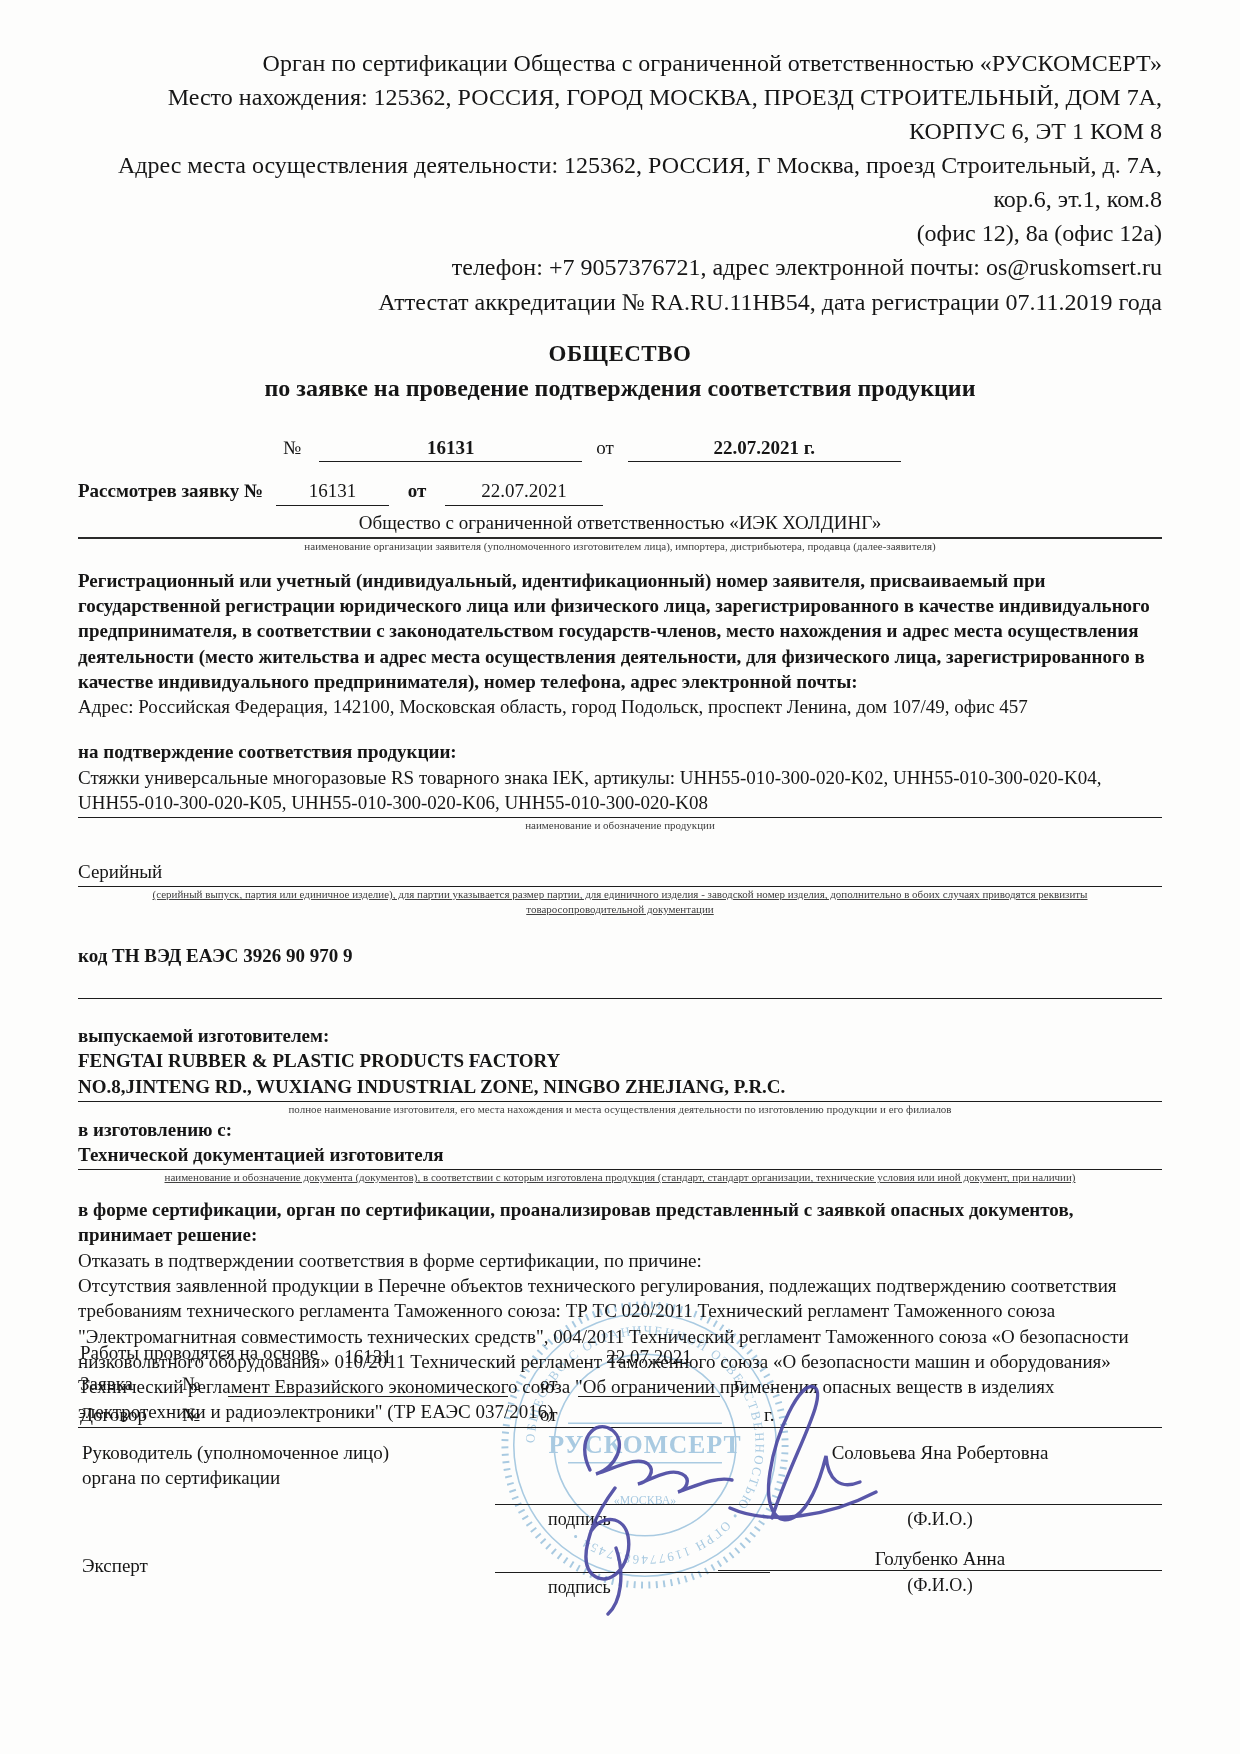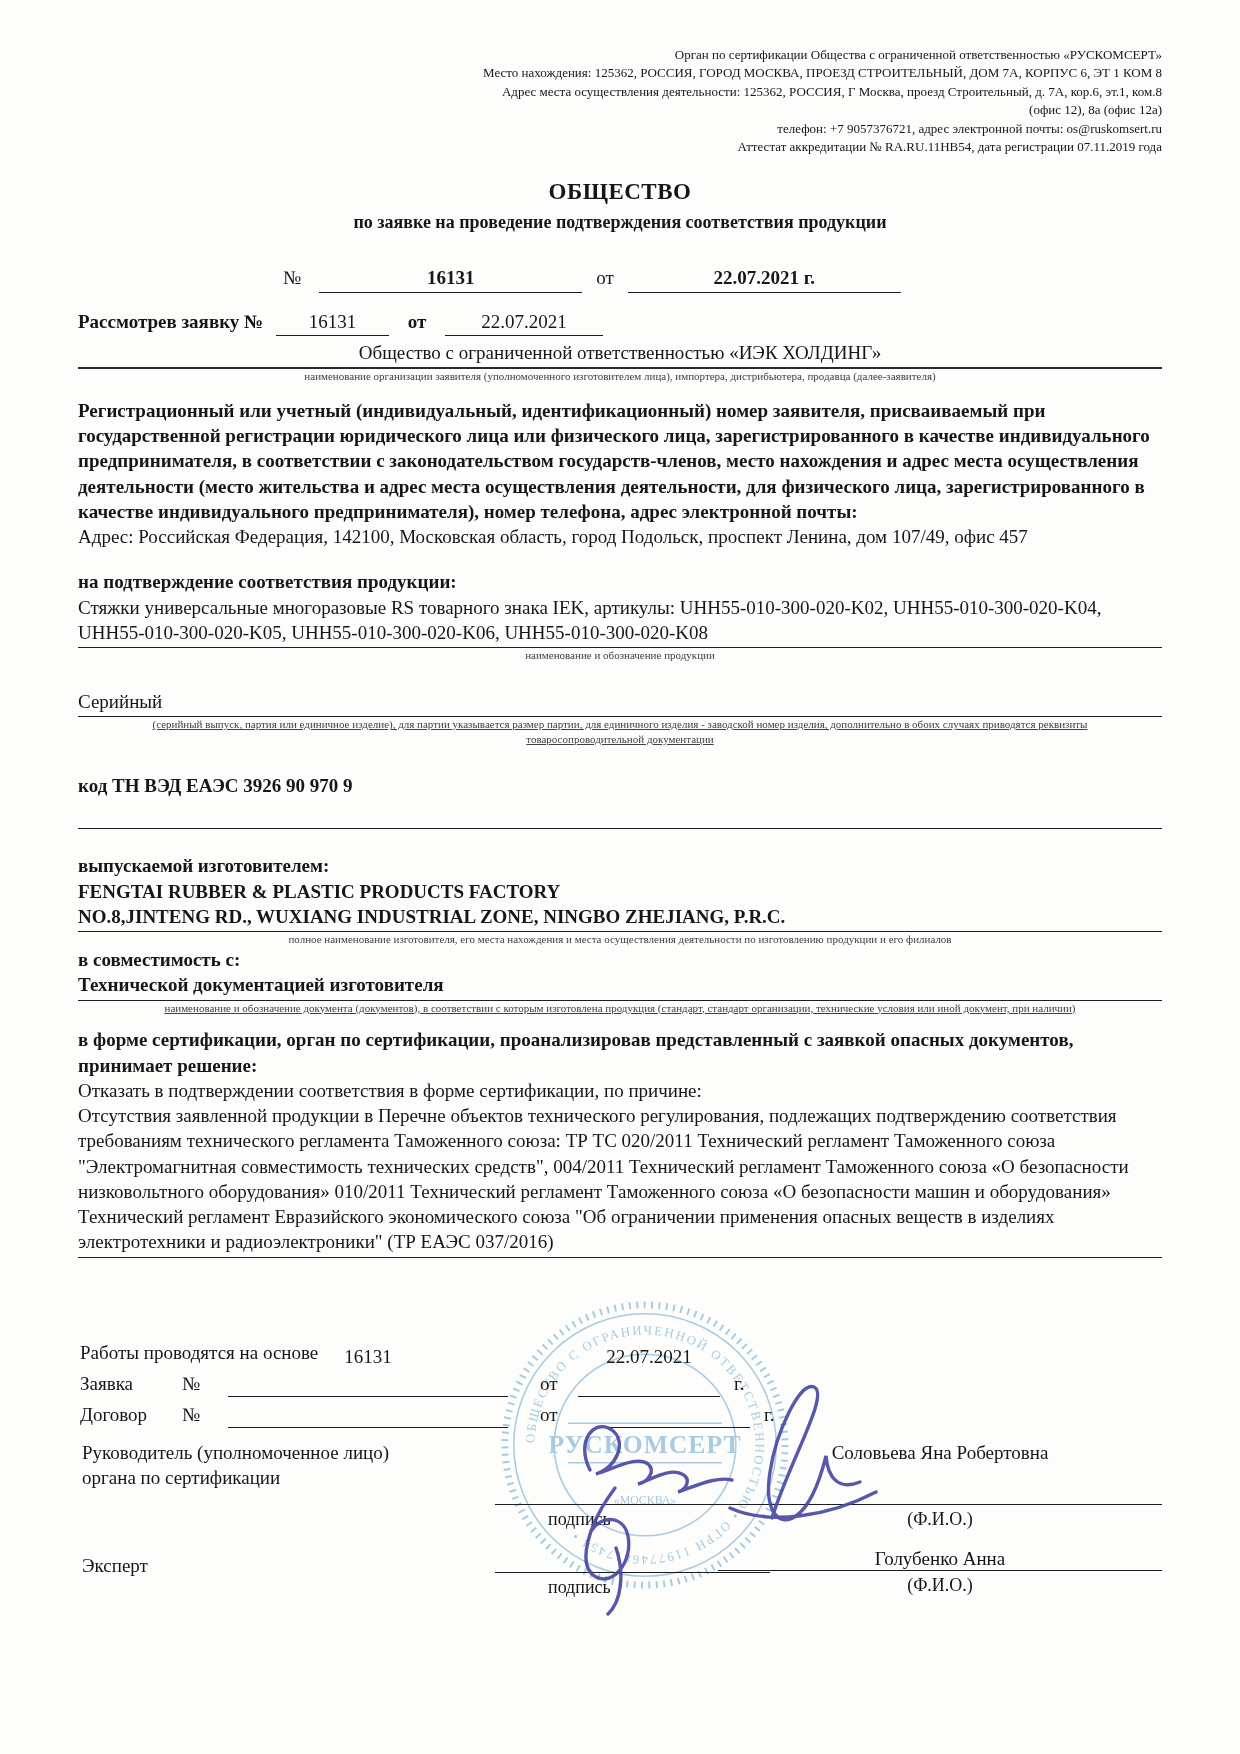--- a/index.html
+++ b/index.html
@@ -3,23 +3,23 @@
 <meta charset="utf-8">
 <style>
   html,body{margin:0;padding:0;background:#e8e8e8;}
   .page{
     position:relative;width:1240px;height:1754px;margin:0 auto;
     background:#fdfdfc;overflow:hidden;color:#161616;
     font-family:"Liberation Serif","DejaVu Serif",serif;
     font-size:19px;line-height:1.33;
   }
   .content{position:absolute;left:78px;right:78px;top:46px;z-index:2;}
-  .hdr{text-align:right;font-size:13px;line-height:1.42;}
+  .hdr{text-align:right;font-size:24px;line-height:1.42;}
   .title{margin-top:20px;text-align:center;font-weight:bold;font-size:23px;letter-spacing:.5px;}
-  .subtitle{margin-top:4px;text-align:center;font-weight:bold;font-size:18px;}
+  .subtitle{margin-top:4px;text-align:center;font-weight:bold;font-size:24px;}
   .numrow{display:flex;align-items:baseline;margin:30px 0 0 205px;}
   .fill{display:inline-block;border-bottom:1.6px solid #1d1d1d;text-align:center;padding:0 4px 1px 4px;}
   .fill.bold{font-weight:bold;}
   .lbl-gap{margin:0 14px;}
   .reviewed{margin-top:16px;}
   .reviewed .lead{font-weight:bold;}
   .applicant{margin-top:4px;text-align:center;border-bottom:2.2px solid #2a2a2a;padding-bottom:2px;}
   .caption{font-size:11px;line-height:1.35;text-align:center;color:#404040;}
   .para-bold{margin-top:14px;font-weight:bold;text-align:left;}
   .plain{margin-top:0;}
@@ -101,21 +101,21 @@
     <div class="caption narrow">(серийный выпуск, партия или единичное изделие), для партии указывается размер партии, для единичного изделия - заводской номер изделия, дополнительно в обоих случаях приводятся реквизиты товаросопроводительной документации</div>
 
     <div class="sec-label mt26">код ТН ВЭД ЕАЭС 3926 90 970 9</div>
     <div class="rule"></div>
 
     <div class="sec-label" style="margin-top:24px;">выпускаемой изготовителем:</div>
     <div class="sec-label">FENGTAI RUBBER &amp; PLASTIC PRODUCTS FACTORY</div>
     <div class="sec-label u-block">NO.8,JINTENG RD., WUXIANG INDUSTRIAL ZONE, NINGBO ZHEJIANG, P.R.C.</div>
     <div class="caption">полное наименование изготовителя, его места нахождения и места осуществления деятельности по изготовлению продукции и его филиалов</div>
 
-    <div class="sec-label">в совместимость с:</div>
+    <div class="sec-label">в изготовлению с:</div>
     <div class="sec-label u-block">Технической документацией изготовителя</div>
     <div class="caption narrow">наименование и обозначение документа (документов), в соответствии с которым изготовлена продукция (стандарт, стандарт организации, технические условия или иной документ, при наличии)</div>
 
     <div class="para-bold" style="margin-top:12px;">в форме сертификации, орган по сертификации, проанализировав представленный с заявкой опасных документов, принимает решение:</div>
     <div>Отказать в подтверждении соответствия в форме сертификации, по причине:</div>
     <div class="u-block">Отсутствия заявленной продукции в Перечне объектов технического регулирования, подлежащих подтверждению соответствия требованиям технического регламента Таможенного союза: ТР ТС 020/2011 Технический регламент Таможенного союза "Электромагнитная совместимость технических средств", 004/2011 Технический регламент Таможенного союза «О безопасности низковольтного оборудования»  010/2011 Технический регламент Таможенного союза «О безопасности машин и оборудования» Технический регламент Евразийского экономического союза "Об ограничении применения опасных веществ в изделиях электротехники и радиоэлектроники" (ТР ЕАЭС 037/2016)</div>
 
     <div class="bottom">
       <div class="abs" style="left:2px;top:0;">Работы проводятся на основе</div>
 

